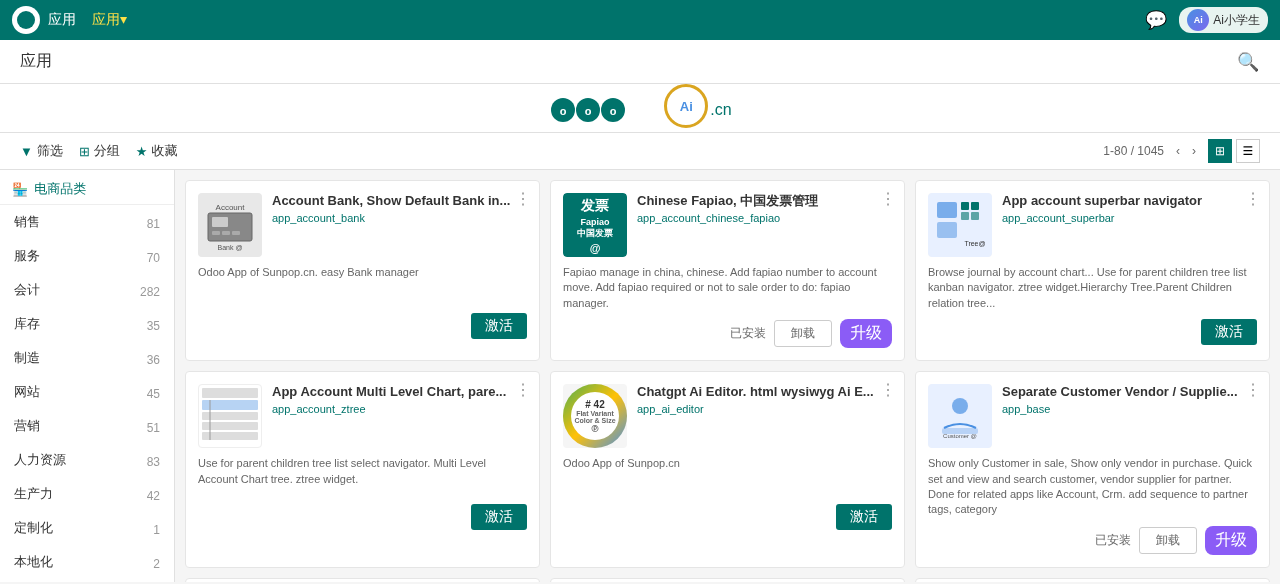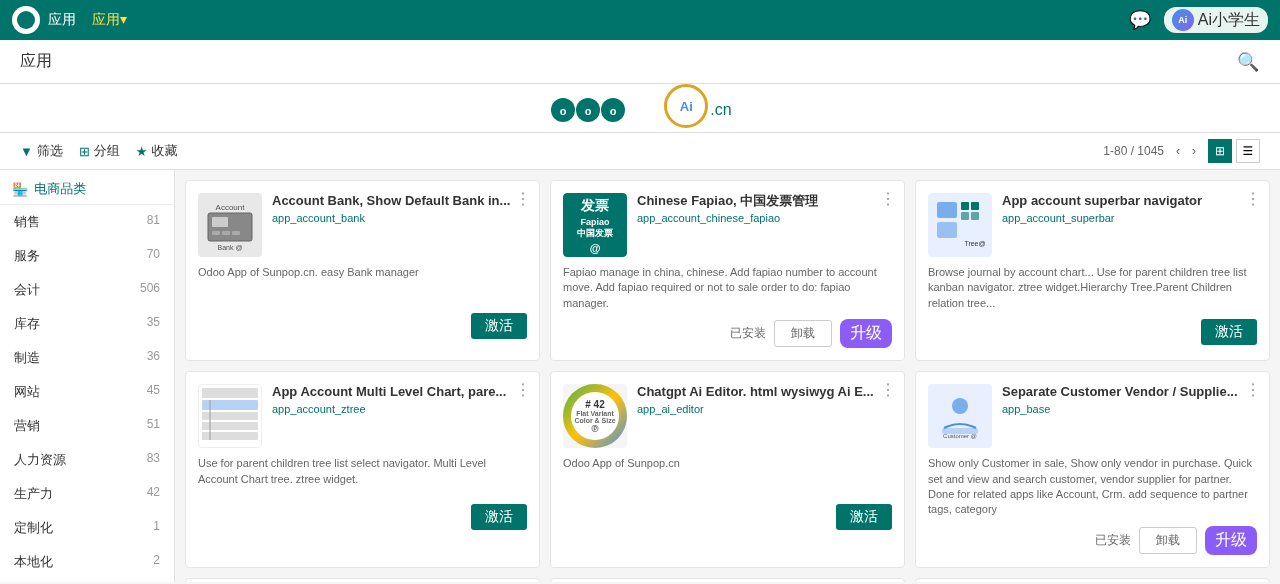--- a/index.html
+++ b/index.html
@@ -49,21 +49,21 @@
       display: flex; align-items: center; gap: 4px;
     }
     .ai-badge-box .ai-avatar {
       width: 22px; height: 22px;
       background: linear-gradient(135deg, #4a90e2, #7b68ee);
       border-radius: 50%;
       display: flex; align-items: center; justify-content: center;
       font-size: 9px; color: white; font-weight: bold;
     }
     .ai-badge-box .ai-text {
-      color: #333; font-size: 16px;
+      color: #333; font-size: 12px;
     }
 
     
     .sub-nav {
       background: white;
       height: 44px;
       display: flex;
       align-items: center;
       padding: 0 20px;
       border-bottom: 1px solid #e0e0e0;
@@ -142,21 +142,21 @@
     }
     .sidebar-header {
       padding: 10px 12px 6px;
       display: flex; align-items: center; gap: 6px;
       color: #00736b; font-size: 13px; font-weight: 500;
       border-bottom: 1px solid #eee;
     }
     .sidebar-item {
       display: flex;
       justify-content: space-between;
-      align-items: flex-start;
+      align-items: flex-end;
       padding: 8px 14px;
       cursor: pointer;
       font-size: 13px;
       color: #333;
     }
     .sidebar-item .count {
       color: #999; font-size: 12px;
     }
 
     
@@ -343,21 +343,21 @@
     <div class="sidebar-item">
       <span>销售</span>
       <span class="count">81</span>
     </div>
     <div class="sidebar-item">
       <span>服务</span>
       <span class="count">70</span>
     </div>
     <div class="sidebar-item">
       <span>会计</span>
-      <span class="count">506</span>
+      <span class="count">282</span>
     </div>
     <div class="sidebar-item">
       <span>库存</span>
       <span class="count">35</span>
     </div>
     <div class="sidebar-item">
       <span>制造</span>
       <span class="count">36</span>
     </div>
     <div class="sidebar-item">

